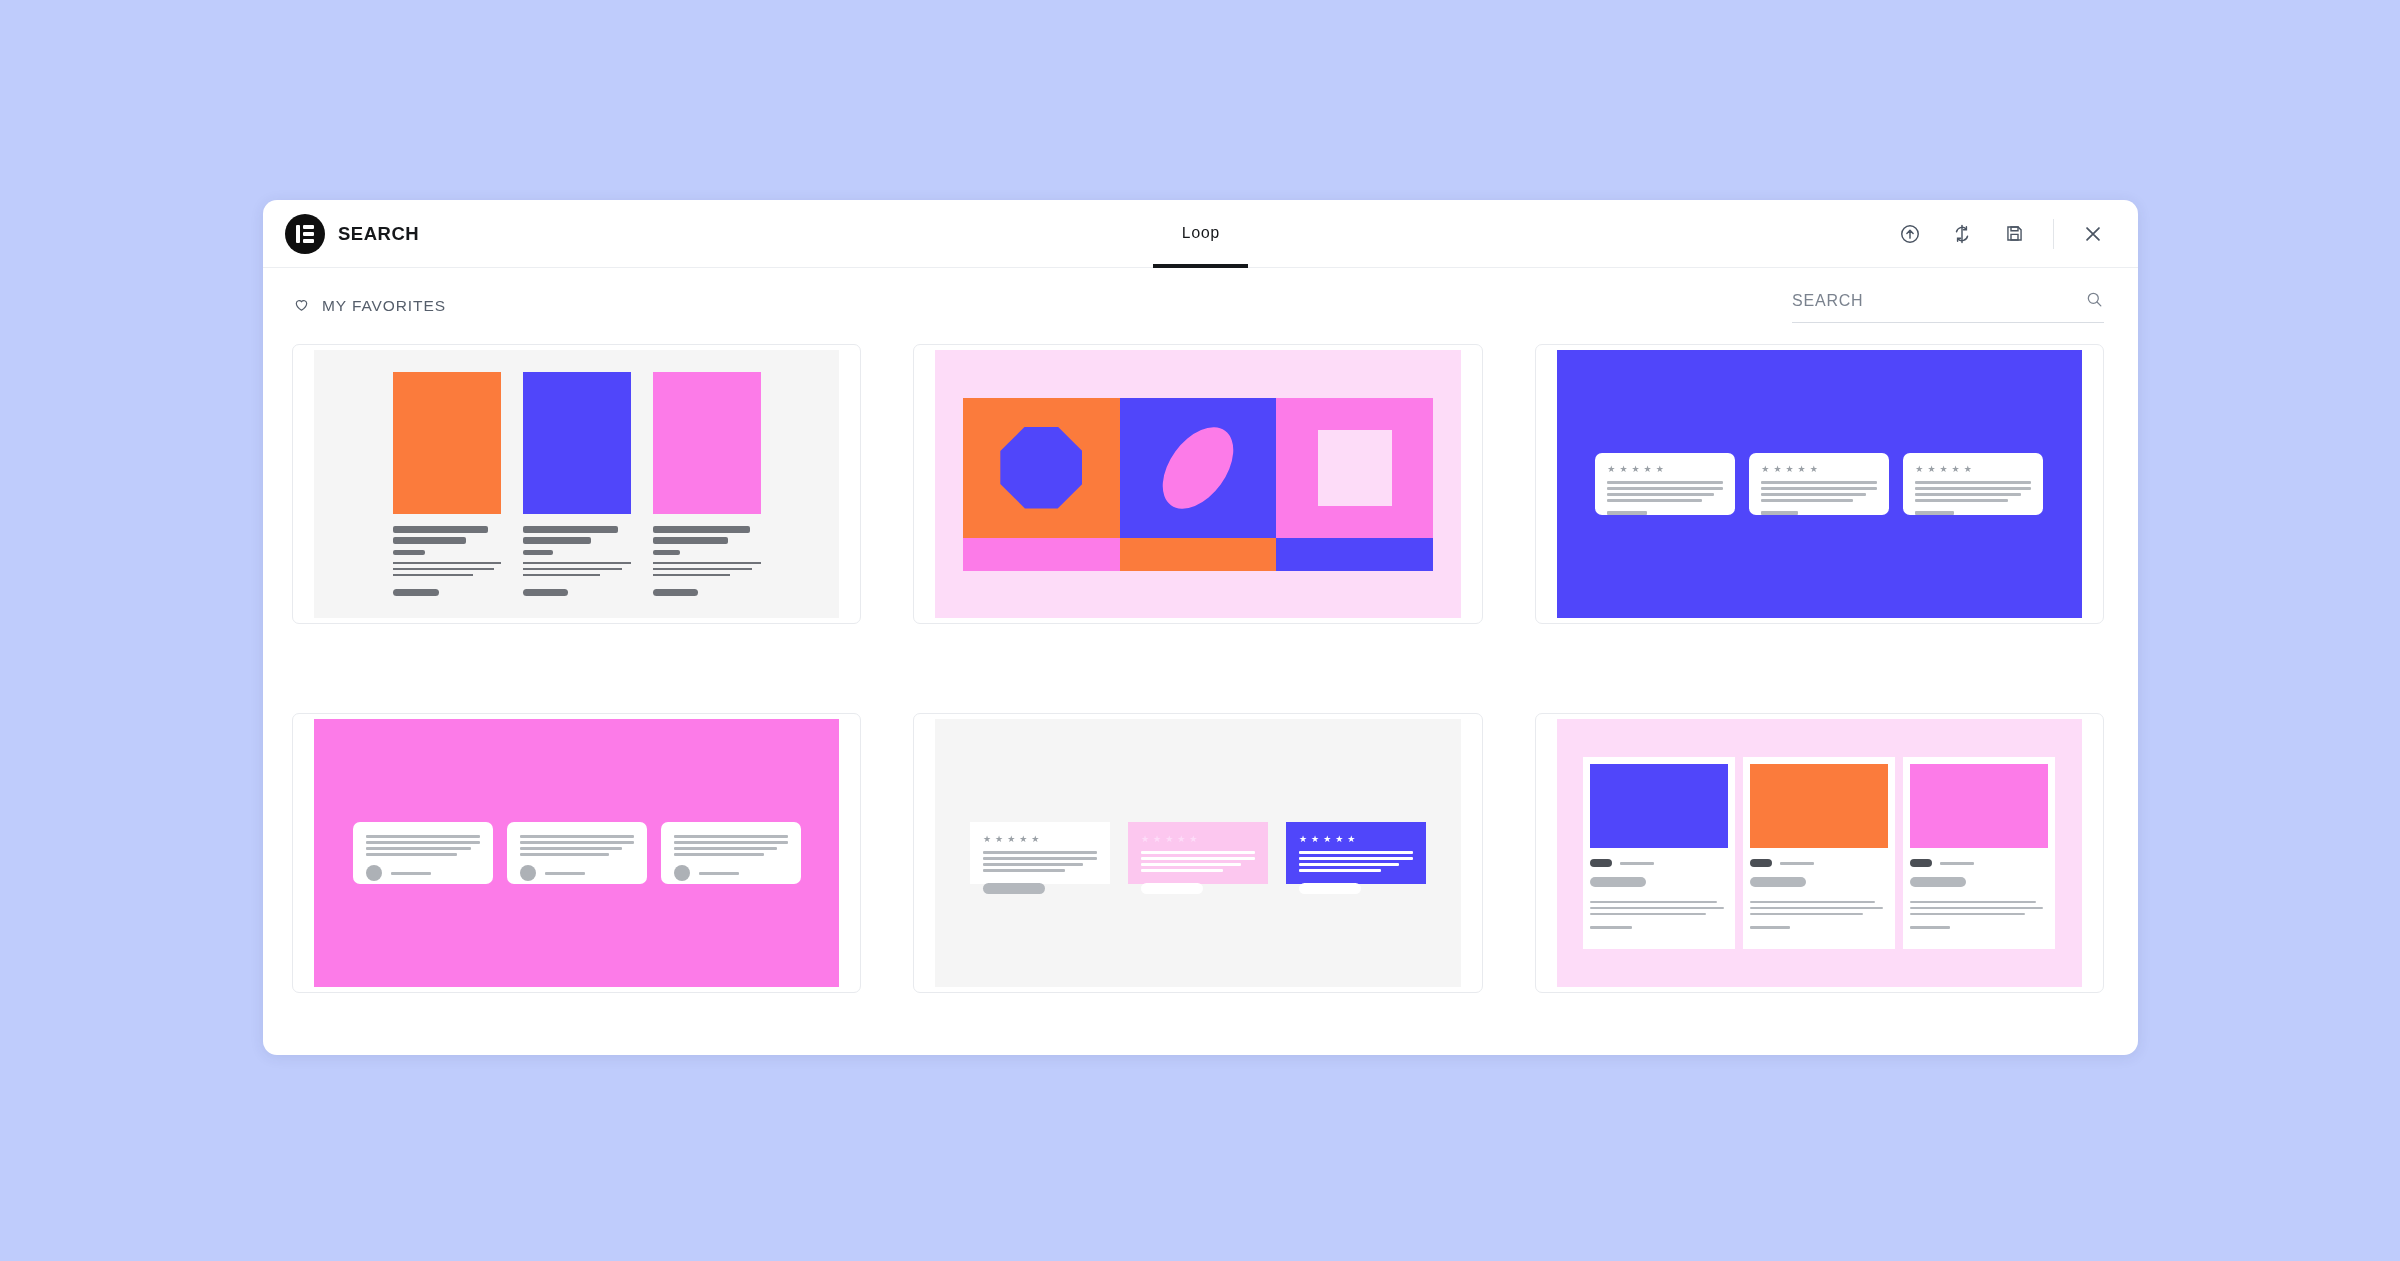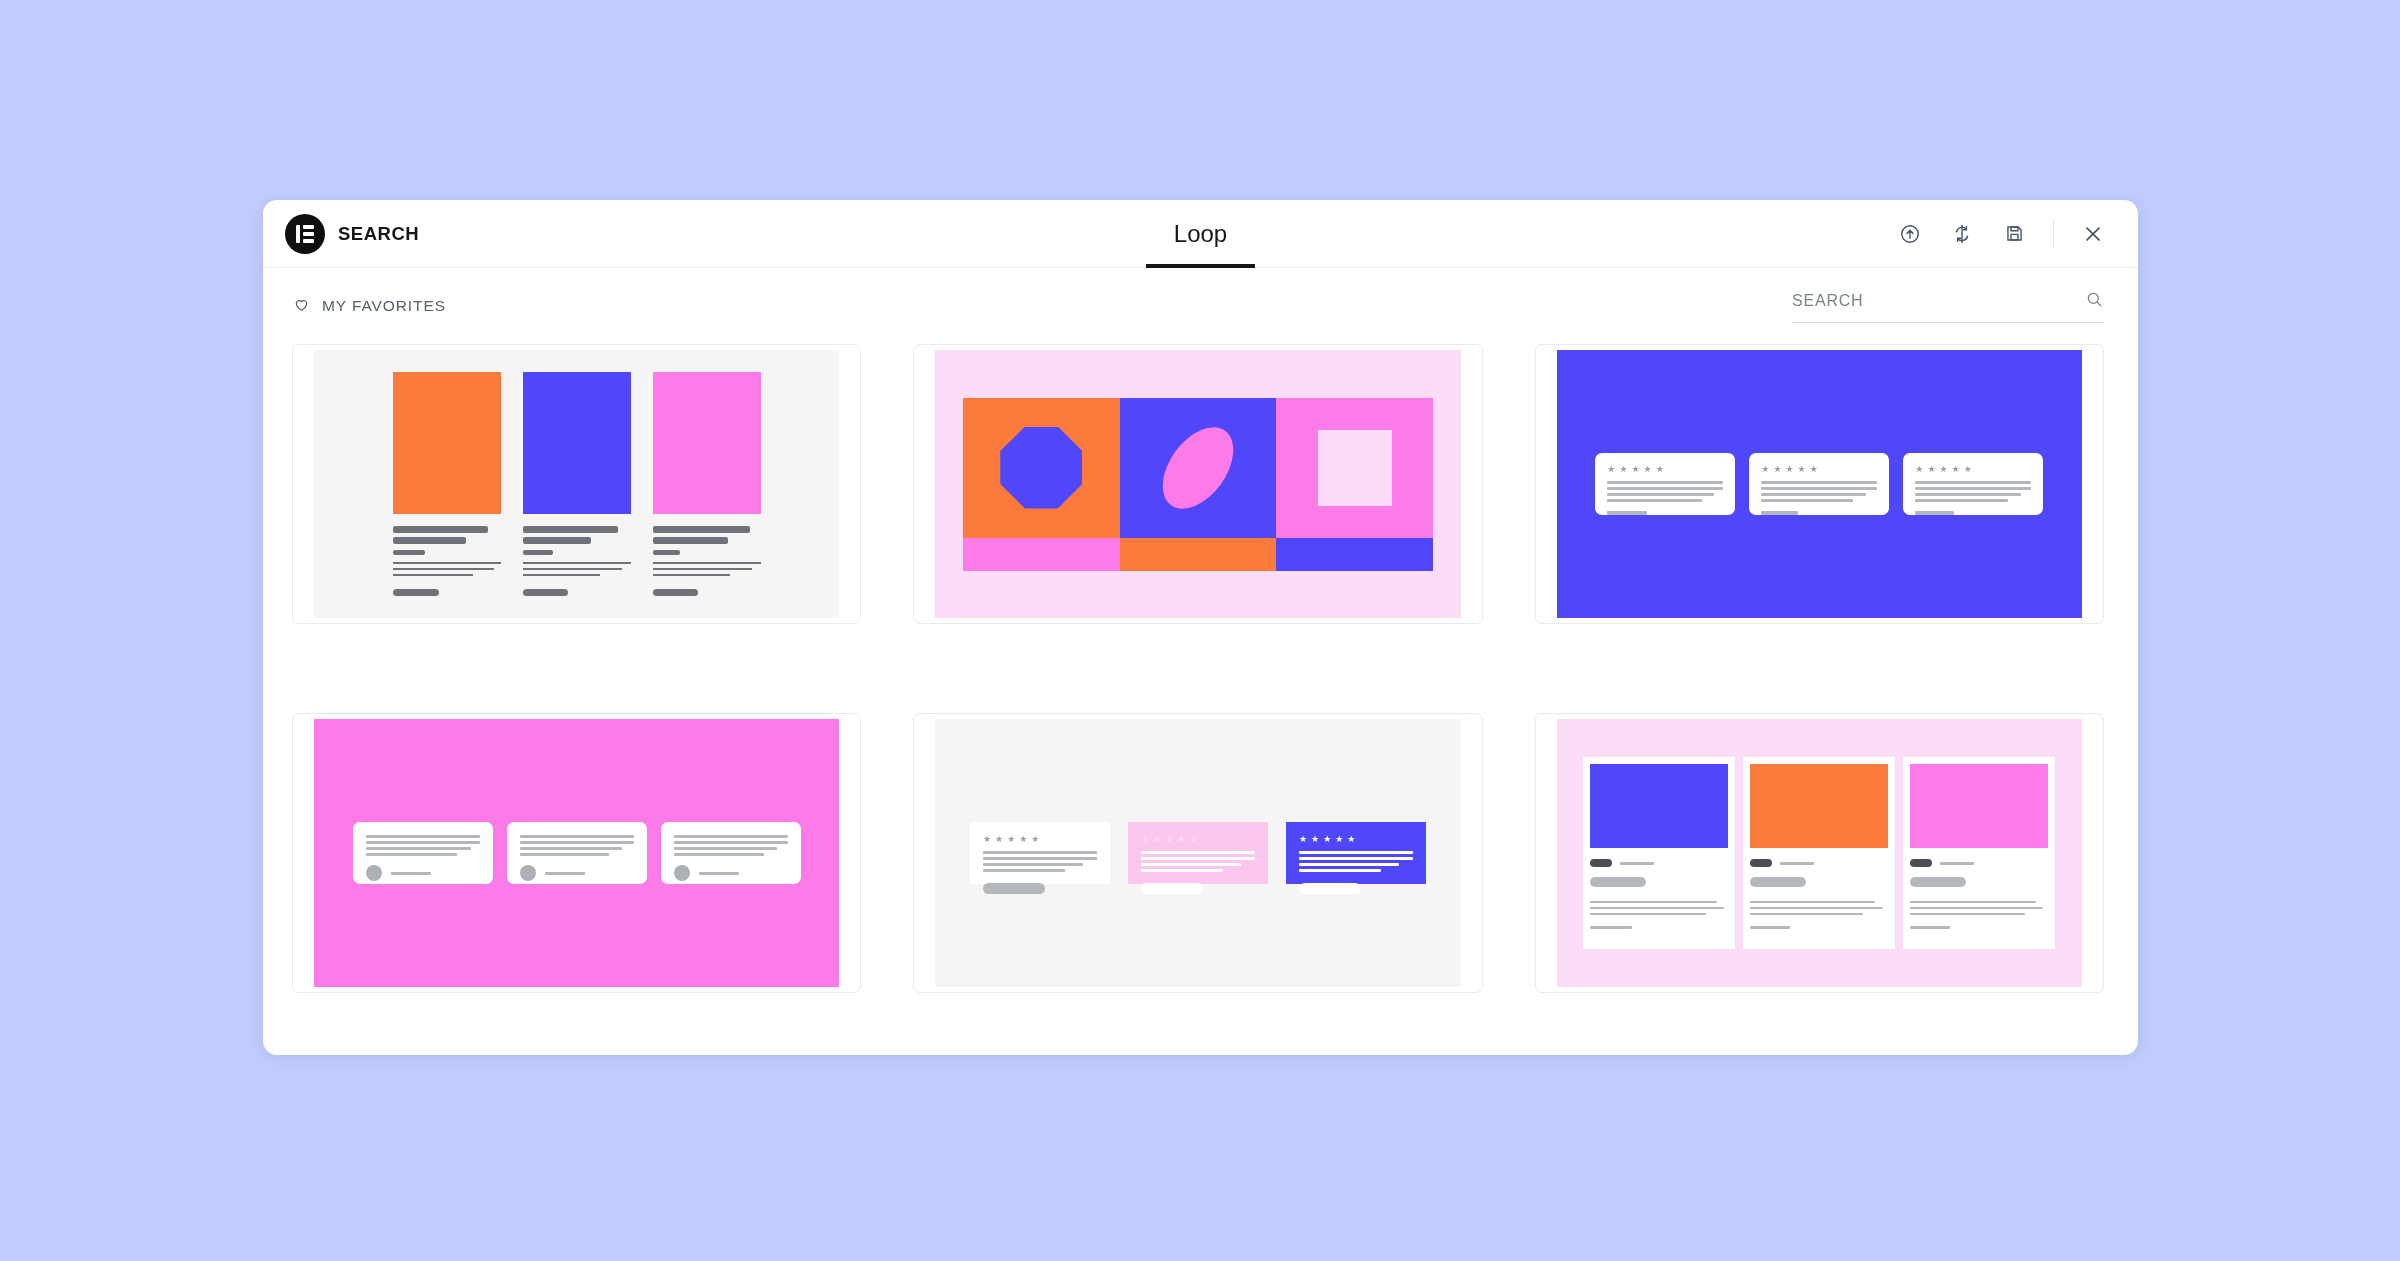--- a/index.html
+++ b/index.html
@@ -41,23 +41,24 @@
   }
   .hdr-tabs {
     position: absolute; left: 0; right: 0; top: 0; bottom: -1px;
     display: flex; align-items: stretch; justify-content: center; gap: 0;
     pointer-events: none;
   }
   .tab {
     pointer-events: auto;
     display: flex; align-items: center; justify-content: center;
     padding: 16px 28px;
-    font-size: 24px; color: #6b7280;
+    font-size: 16px; color: #6b7280;
     position: relative;
     cursor: pointer;
+    font-family: Liberation Mono, monospace;
   }
   .tab.active { color: #15171a; }
   .tab.active::after {
     content: ""; position: absolute; left: 0; right: 0; bottom: 0;
     height: 4px; background: #15171a;
   }
   .hdr-actions {
     margin-left: auto; display: flex; align-items: center;
     gap: 22px; padding-right: 30px;
   }

